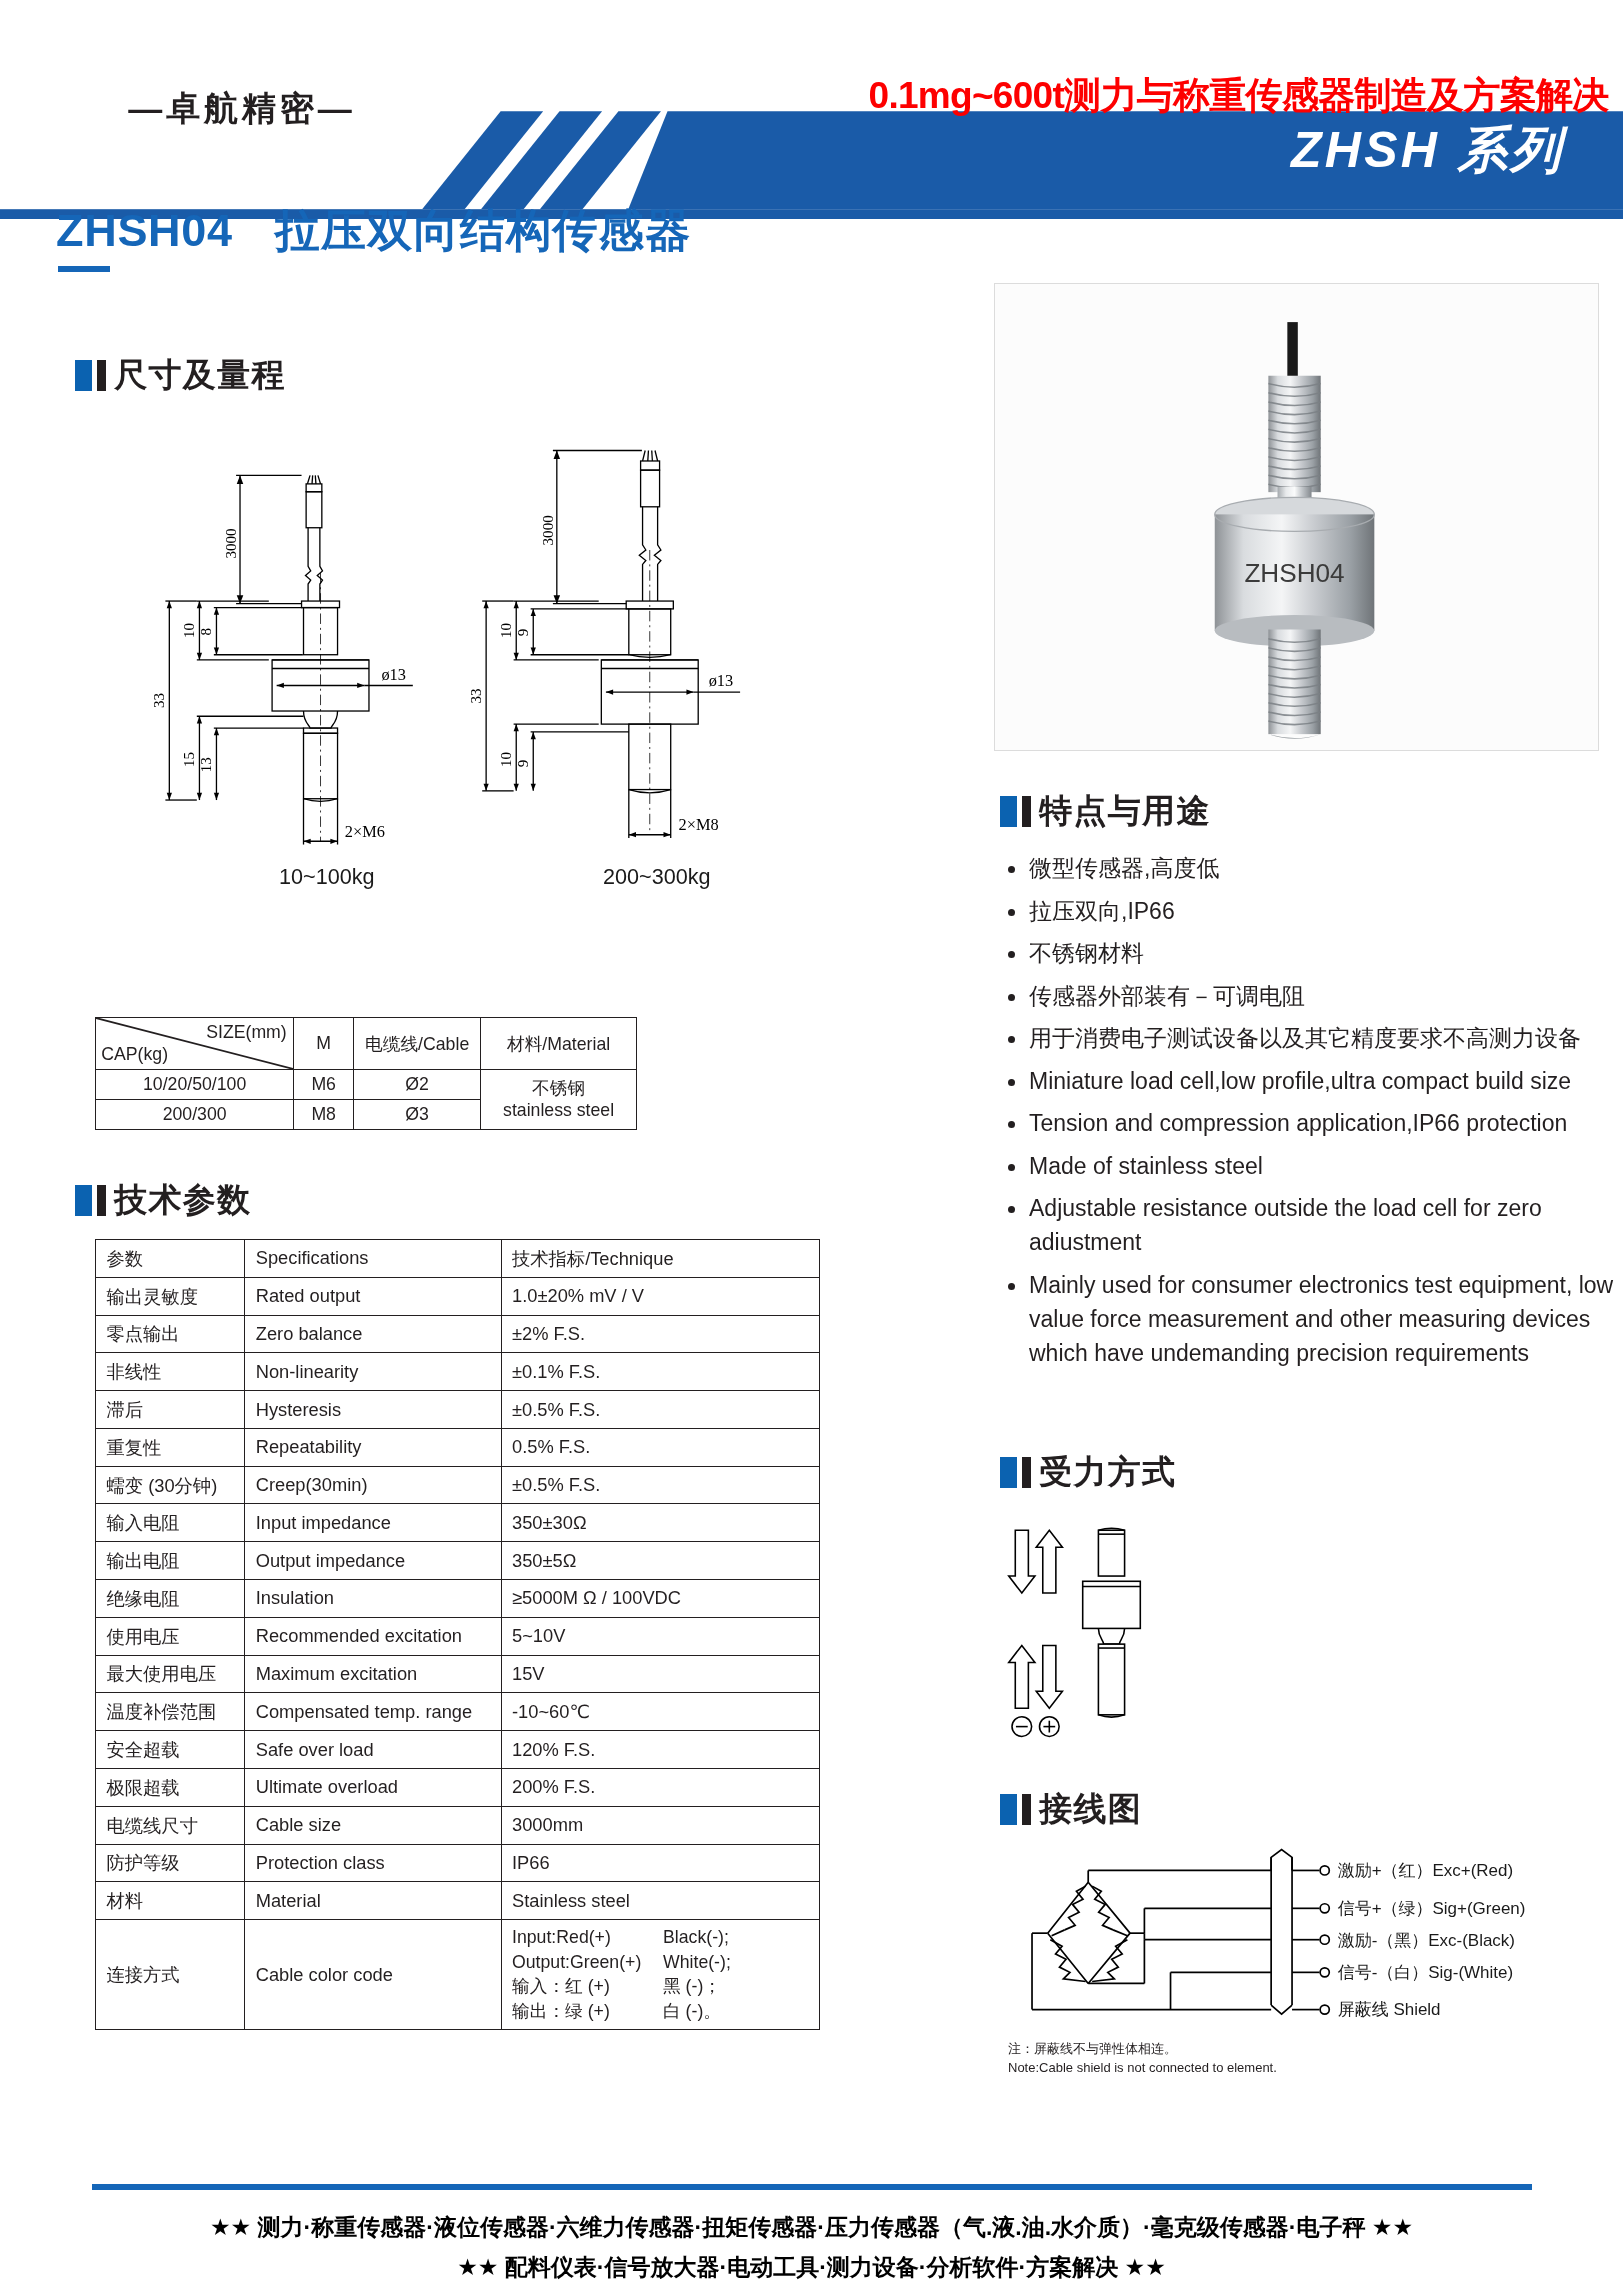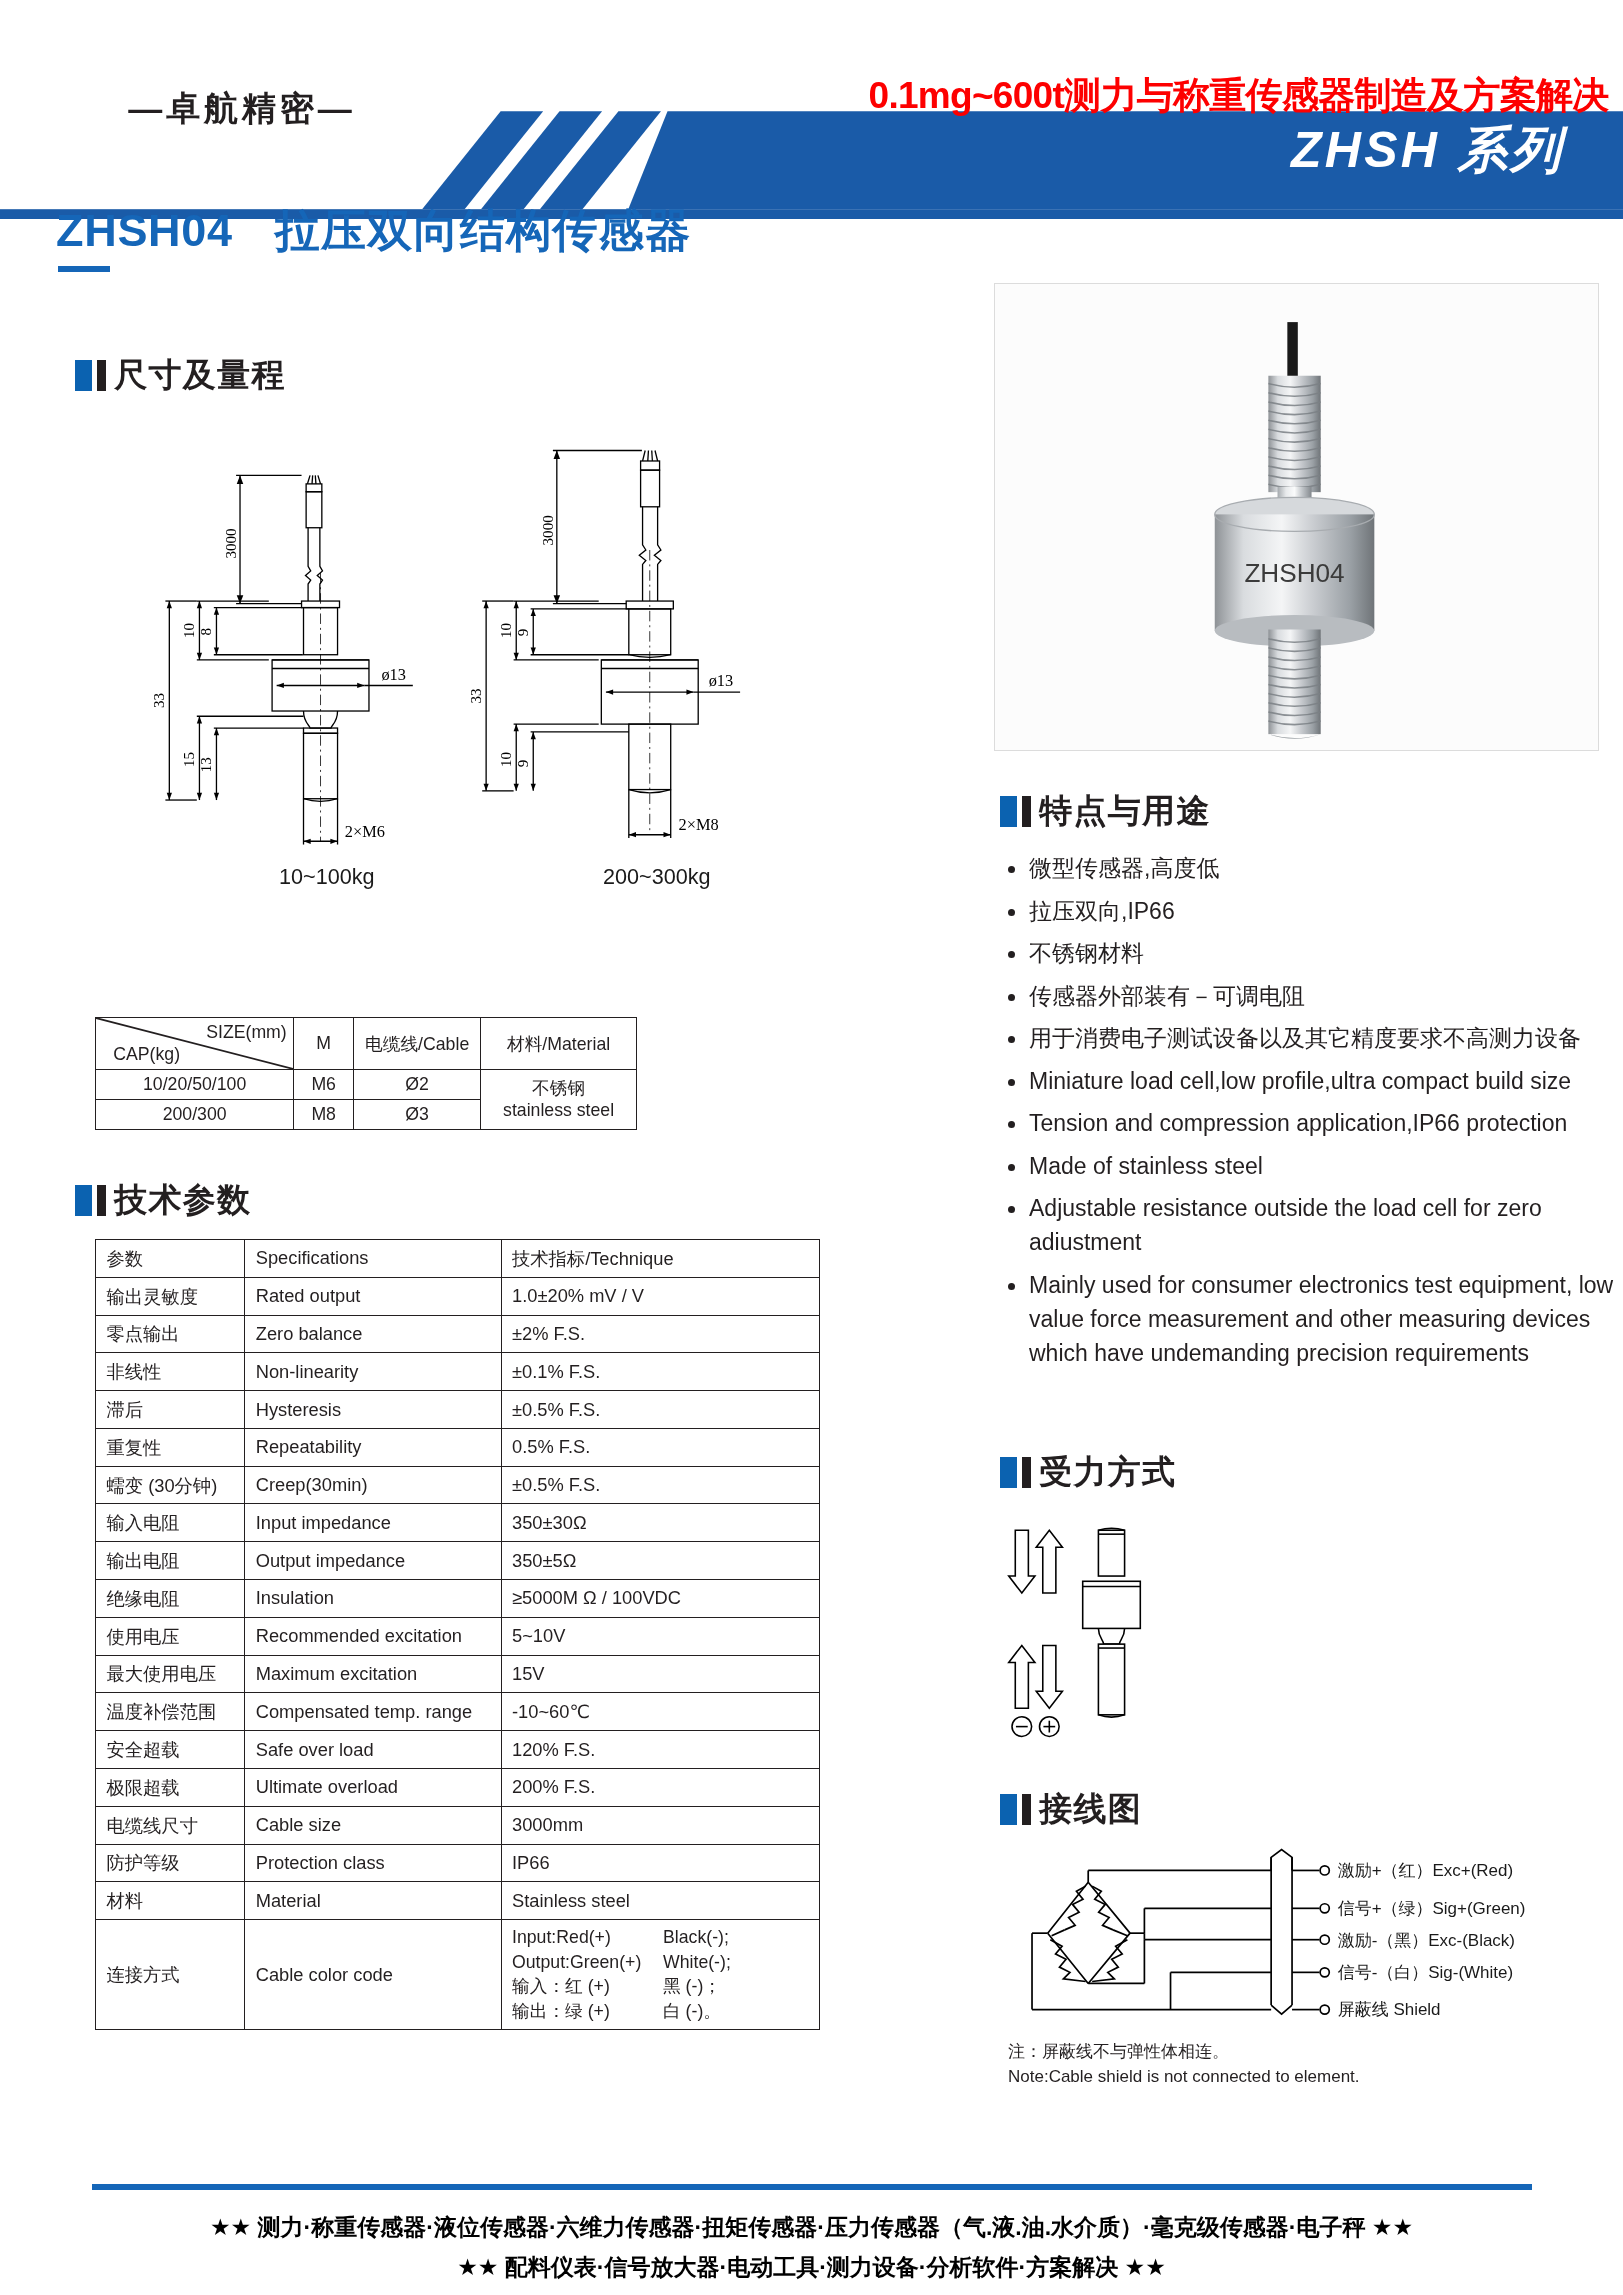--- a/index.html
+++ b/index.html
@@ -40,21 +40,21 @@
   .drawings{position:absolute;left:151px;top:432px;width:720px;height:524px;}
   .dwg-cap{position:absolute;font-size:21.6px;color:#1a1a1a;white-space:nowrap;}
 
   
   .cap-table{position:absolute;left:95px;top:1017px;width:542px;border-collapse:collapse;}
   .cap-table td{border:1.3px solid #231f20;font-size:17.7px;text-align:center;
      padding:3.9px 2.6px;color:#231f20;}
   .cap-head-cell{position:relative;height:51px;width:185px;padding:0 !important;}
   .diag-svg{position:absolute;left:0;top:0;width:100%;height:100%;}
   .cap-size-lbl{position:absolute;right:6.5px;top:3.9px;font-size:17.7px;}
-  .cap-cap-lbl{position:absolute;left:5.2px;bottom:3.9px;font-size:17.7px;margin-left:12px;}
+  .cap-cap-lbl{position:absolute;left:5.2px;bottom:3.9px;font-size:17.7px;}
   .mat-cell{line-height:1.25;}
 
   
   .spec-table{position:absolute;left:95px;top:1239px;width:725px;border-collapse:collapse;}
   .spec-table td{border:1.3px solid #231f20;font-size:18.3px;color:#231f20;
      padding:5.9px 10.5px;height:25px;vertical-align:middle;}
   .spec-table td.c1{width:137px;}
   .spec-table td.c2{width:245px;}
   .spec-table td.c3{width:304px;}
   .cc-grid{display:grid;grid-template-columns:151px auto;row-gap:1.3px;
@@ -64,21 +64,21 @@
   .photo-box{position:absolute;left:994px;top:283px;width:603px;height:466px;
      border:1.3px solid #dcdcdc;background:#fbfbfb;}
 
   .feat-list{position:absolute;left:1000px;top:851px;width:622px;
      list-style:none;margin:0;padding:0;}
   .feat-list li{position:relative;padding-left:29px;font-size:23px;line-height:34px;
      margin-bottom:8.5px;color:#231f20;}
   .feat-list li::before{content:"";position:absolute;left:7.9px;top:15px;
      width:7.2px;height:7.2px;border-radius:50%;background:#231f20;}
 
-  .note{position:absolute;left:1008px;top:2040px;font-size:17px;line-height:1.45;color:#231f20;}
+  .note{position:absolute;left:1008px;top:2040px;font-size:13px;line-height:1.45;color:#231f20;}
 
   
   .foot-rule{position:absolute;left:92px;top:2184px;width:1440px;height:5.9px;background:#1566b8;}
   .foot-l1{position:absolute;left:0;top:2212px;width:1623px;text-align:center;
      font-size:23px;font-weight:bold;color:#000;letter-spacing:0px;white-space:nowrap;}
   .foot-l2{position:absolute;left:0;top:2252px;width:1623px;text-align:center;
      font-size:23px;font-weight:bold;color:#000;white-space:nowrap;}
 </style>
 </head>
 <body>

